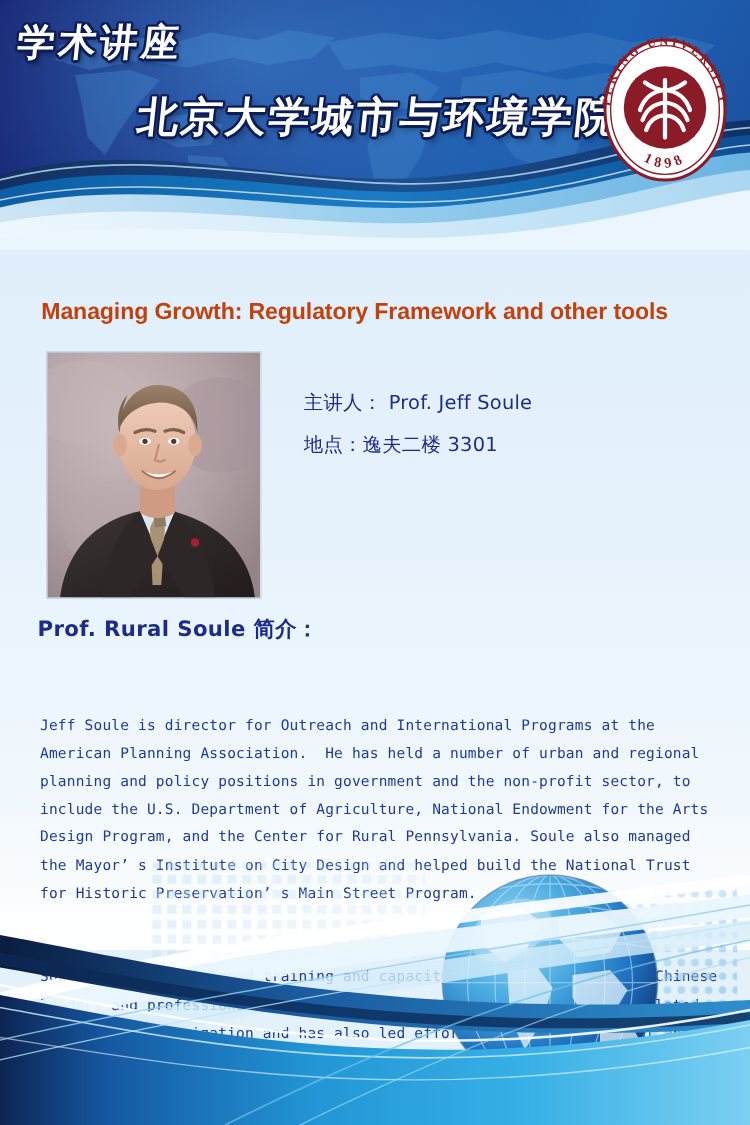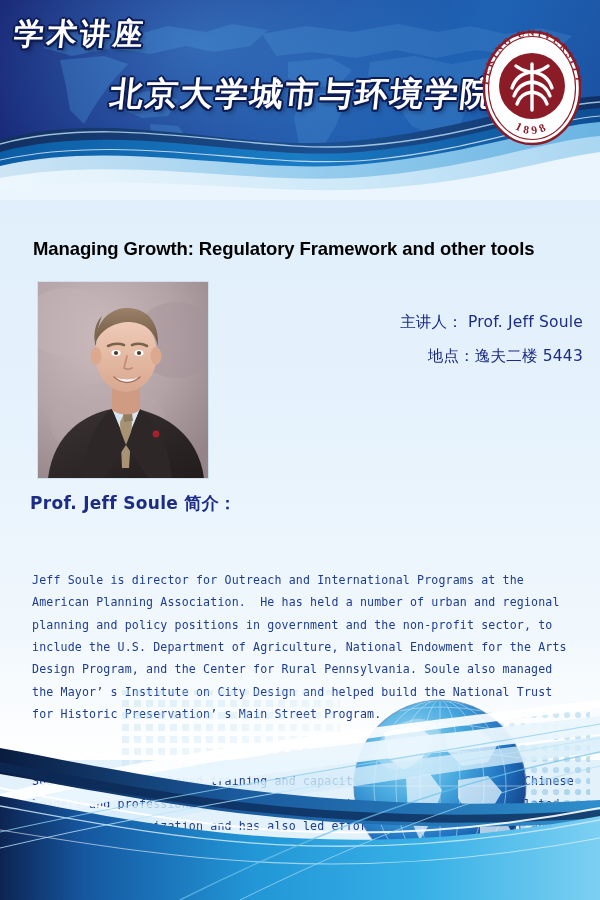--- a/index.html
+++ b/index.html
@@ -87,39 +87,38 @@
     width: 600px; height: 560px;
     background: linear-gradient(180deg,#e0effb 0%, #e6f2fc 40%, #f1f8fd 78%, #ffffff 100%);
   }
 
   .lecture-title {
     position: absolute;
     left: 33px; top: 238px;
     width: 540px;
     font-size: 18.5px;
     font-weight: bold;
-    color: #000000;
+    color: #c2410c;
     letter-spacing: -.1px;
   }
 
   .portrait {
     position: absolute;
     left: 37px; top: 281px;
     width: 170px; height: 196px;
     border: 1px solid #cfe0ee;
     overflow: hidden;
     background: #b9a9ab;
   }
   .portrait svg { display: block; }
 
   .info-block {
     position: absolute;
     left: 243px; top: 312px;
     width: 340px;
-    text-align: right;
   }
   .info-row {
     font-family: "DejaVu Sans", sans-serif;
     font-size: 15.5px;
     color: #1d2c86;
     margin-bottom: 12.5px;
     white-space: pre;
     letter-spacing: .2px;
   }
 
@@ -318,24 +317,24 @@
 
       <path d="M76 95 q13 10 26 0 q-13 5 -26 0 Z" fill="#ffffff"></path>
       <path d="M76 95 q13 11 26 0" stroke="#a9715c" stroke-width="1.6" fill="none" stroke-linecap="round"></path>
 
       <circle cx="118" cy="152" r="3.4" fill="#a5212c"></circle>
     </svg>
   </div>
 
   <div class="info-block">
     <div class="info-row">主讲人： Prof. Jeff Soule</div>
-    <div class="info-row">地点：逸夫二楼 5443</div>
+    <div class="info-row">地点：逸夫二楼 3301</div>
   </div>
 
-  <div class="bio-heading">Prof. Jeff Soule 简介：</div>
+  <div class="bio-heading">Prof. Rural Soule 简介：</div>
   <div class="bio-body">
     <p class="bio-para">Jeff Soule is director for Outreach and International Programs at the American Planning Association.  He has held a number of urban and regional planning and policy positions in government and the non-profit sector, to include the U.S. Department of Agriculture, National Endowment for the Arts Design Program, and the Center for Rural Pennsylvania. Soule also managed the Mayor’ s Institute on City Design and helped build the National Trust for Historic Preservation’ s Main Street Program.</p>
     <p class="bio-para">Soule has also developed training and capacity building programs for Chinese leaders and professionals. He frequently writes on planning issues related to China’ s urbanization and has also led efforts to conserve natural and cultural resources while providing suitable economic opportunities.</p>
   </div>
 
   <div class="bottom">
 
     <svg class="dots-a" style="left:430px; top:20px; width:160px; height:130px;" viewBox="0 0 160 130">
       <defs>
         <pattern id="dotA" width="11" height="11" patternUnits="userSpaceOnUse">

